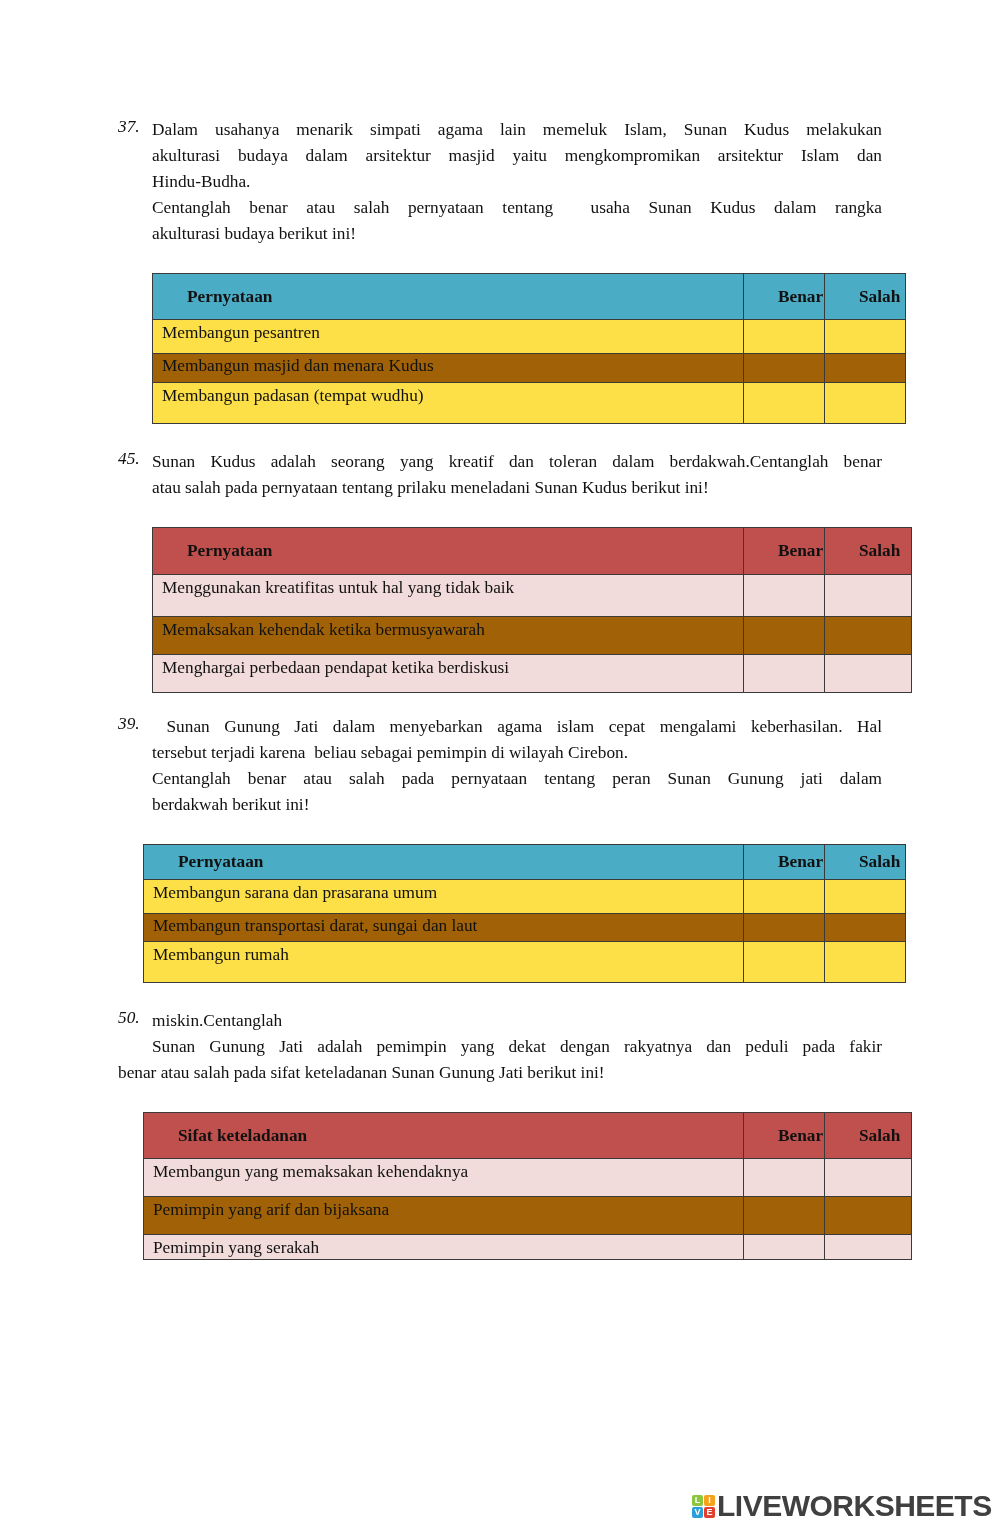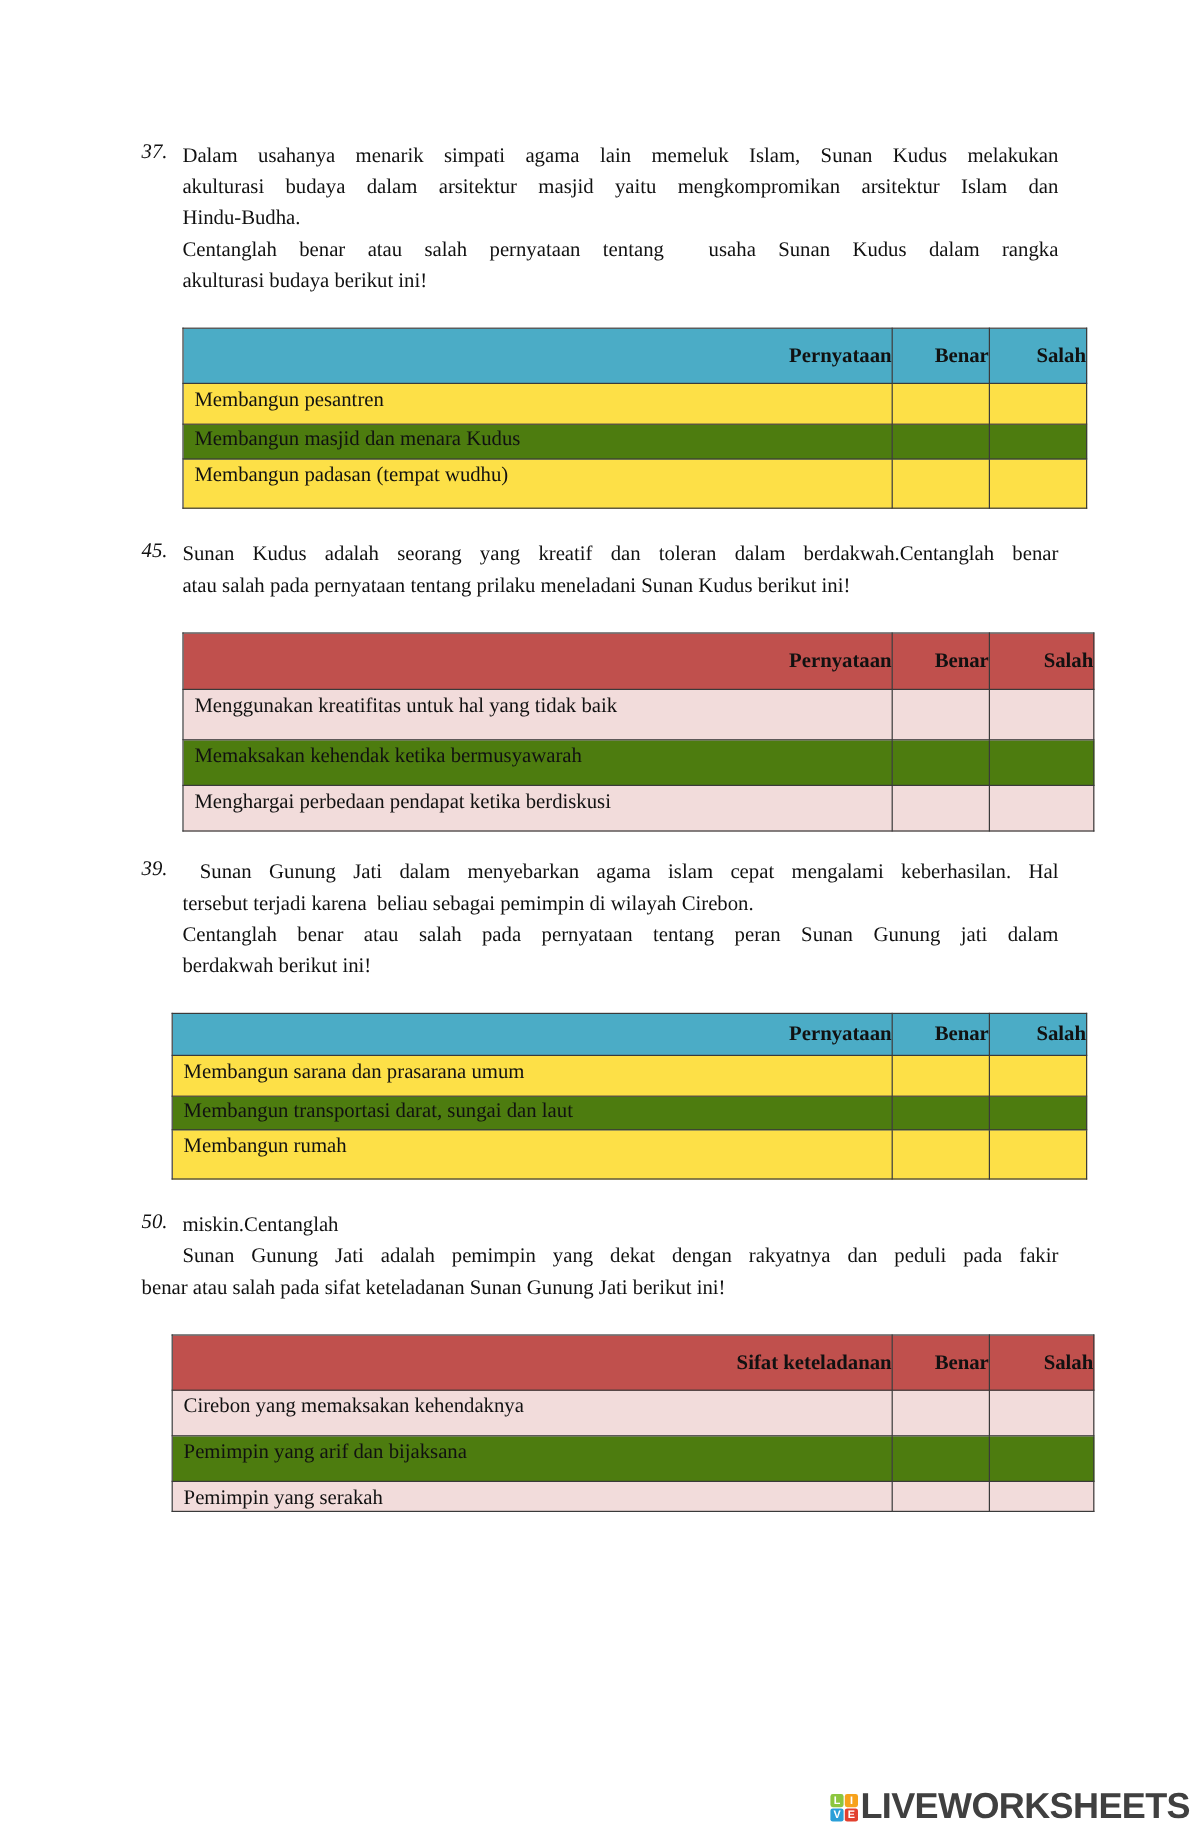--- a/index.html
+++ b/index.html
@@ -11,27 +11,27 @@
   .para .line { display: block; }
   .justify-line { text-align: justify; text-align-last: justify; }
   .num { position: absolute; font-style: italic; }
   table.tf {
     position: absolute; border-collapse: collapse; table-layout: fixed;
     font-family: "Liberation Serif", serif; font-size: 17.3px;
   }
   table.tf td, table.tf th {
     border: 1.5px solid #3a3a3a; padding: 0; vertical-align: top;
   }
-  table.tf th { font-weight: bold; text-align: right; vertical-align: middle; padding-left: 34px; }
+  table.tf th { font-weight: bold; text-align: left; vertical-align: middle; padding-left: 34px; }
   table.tf td.stmt { padding: 2px 0 0 9px; line-height: 22px; }
   table.blue th { background: #4bacc6; }
   table.blue tr.shade td { background: #fde047; }
   table.red th { background: #c0504d; }
   table.red tr.shade td { background: #f2dcdb; }
-  tr.plain td { background: #4d7c0f; }
+  tr.plain td { background: #a16207; }
   td.check { cursor: pointer; }
   .logo {
     position: absolute; left: 692px; top: 1490px; height: 32px;
     display: flex; align-items: center;
   }
   .logo-grid {
     display: grid; grid-template-columns: 11px 11px; grid-template-rows: 11px 11px;
     gap: 1px; margin-right: 2px;
   }
   .logo-grid span {
@@ -176,21 +176,21 @@
         <col style="width:81px">
         <col style="width:87px">
       </colgroup>
     <tbody>
         <tr style="height:46px;">
       <th>Sifat keteladanan</th>
       <th>Benar</th>
       <th>Salah</th>
     </tr>
     <tr class="shade" style="height:38px;">
-      <td class="stmt">Cirebon yang memaksakan kehendaknya</td>
+      <td class="stmt">Membangun yang memaksakan kehendaknya</td>
       <td class="check"></td>
       <td class="check"></td>
     </tr>
     <tr class="plain" style="height:38px;">
       <td class="stmt">Pemimpin yang arif dan bijaksana</td>
       <td class="check"></td>
       <td class="check"></td>
     </tr>
     <tr class="shade" style="height:21px;">
       <td class="stmt">Pemimpin yang serakah</td>

